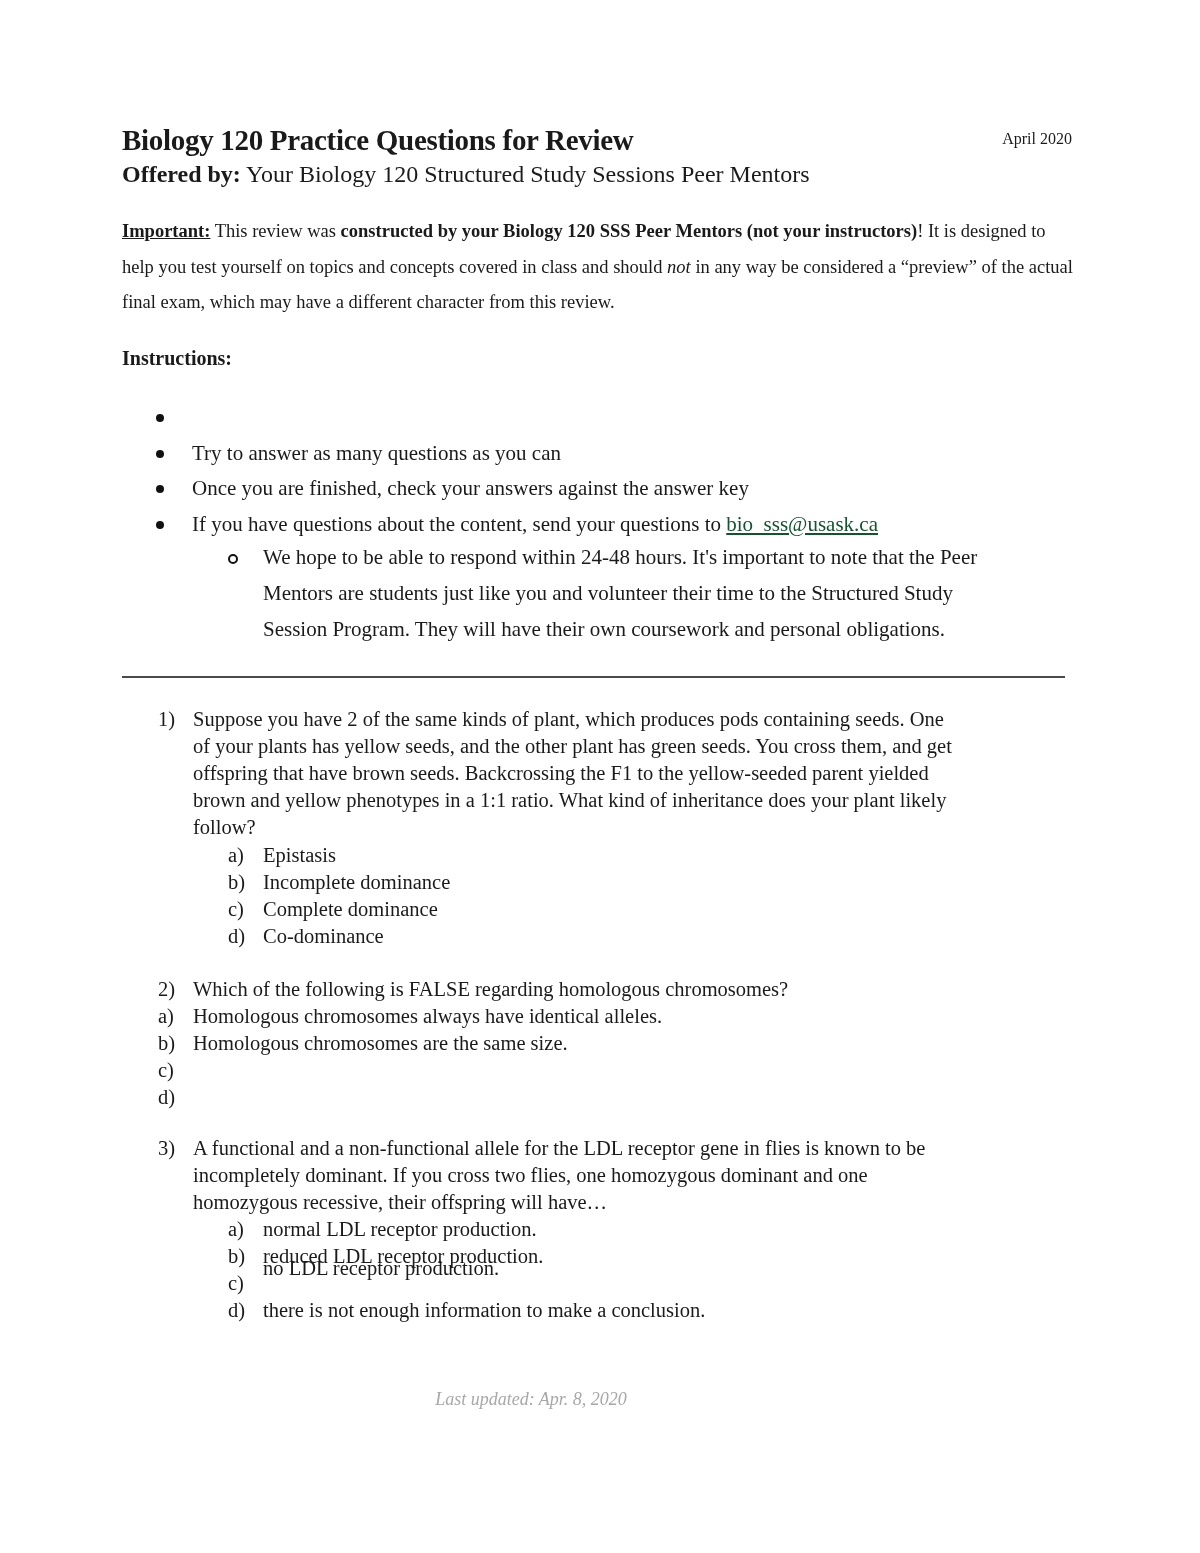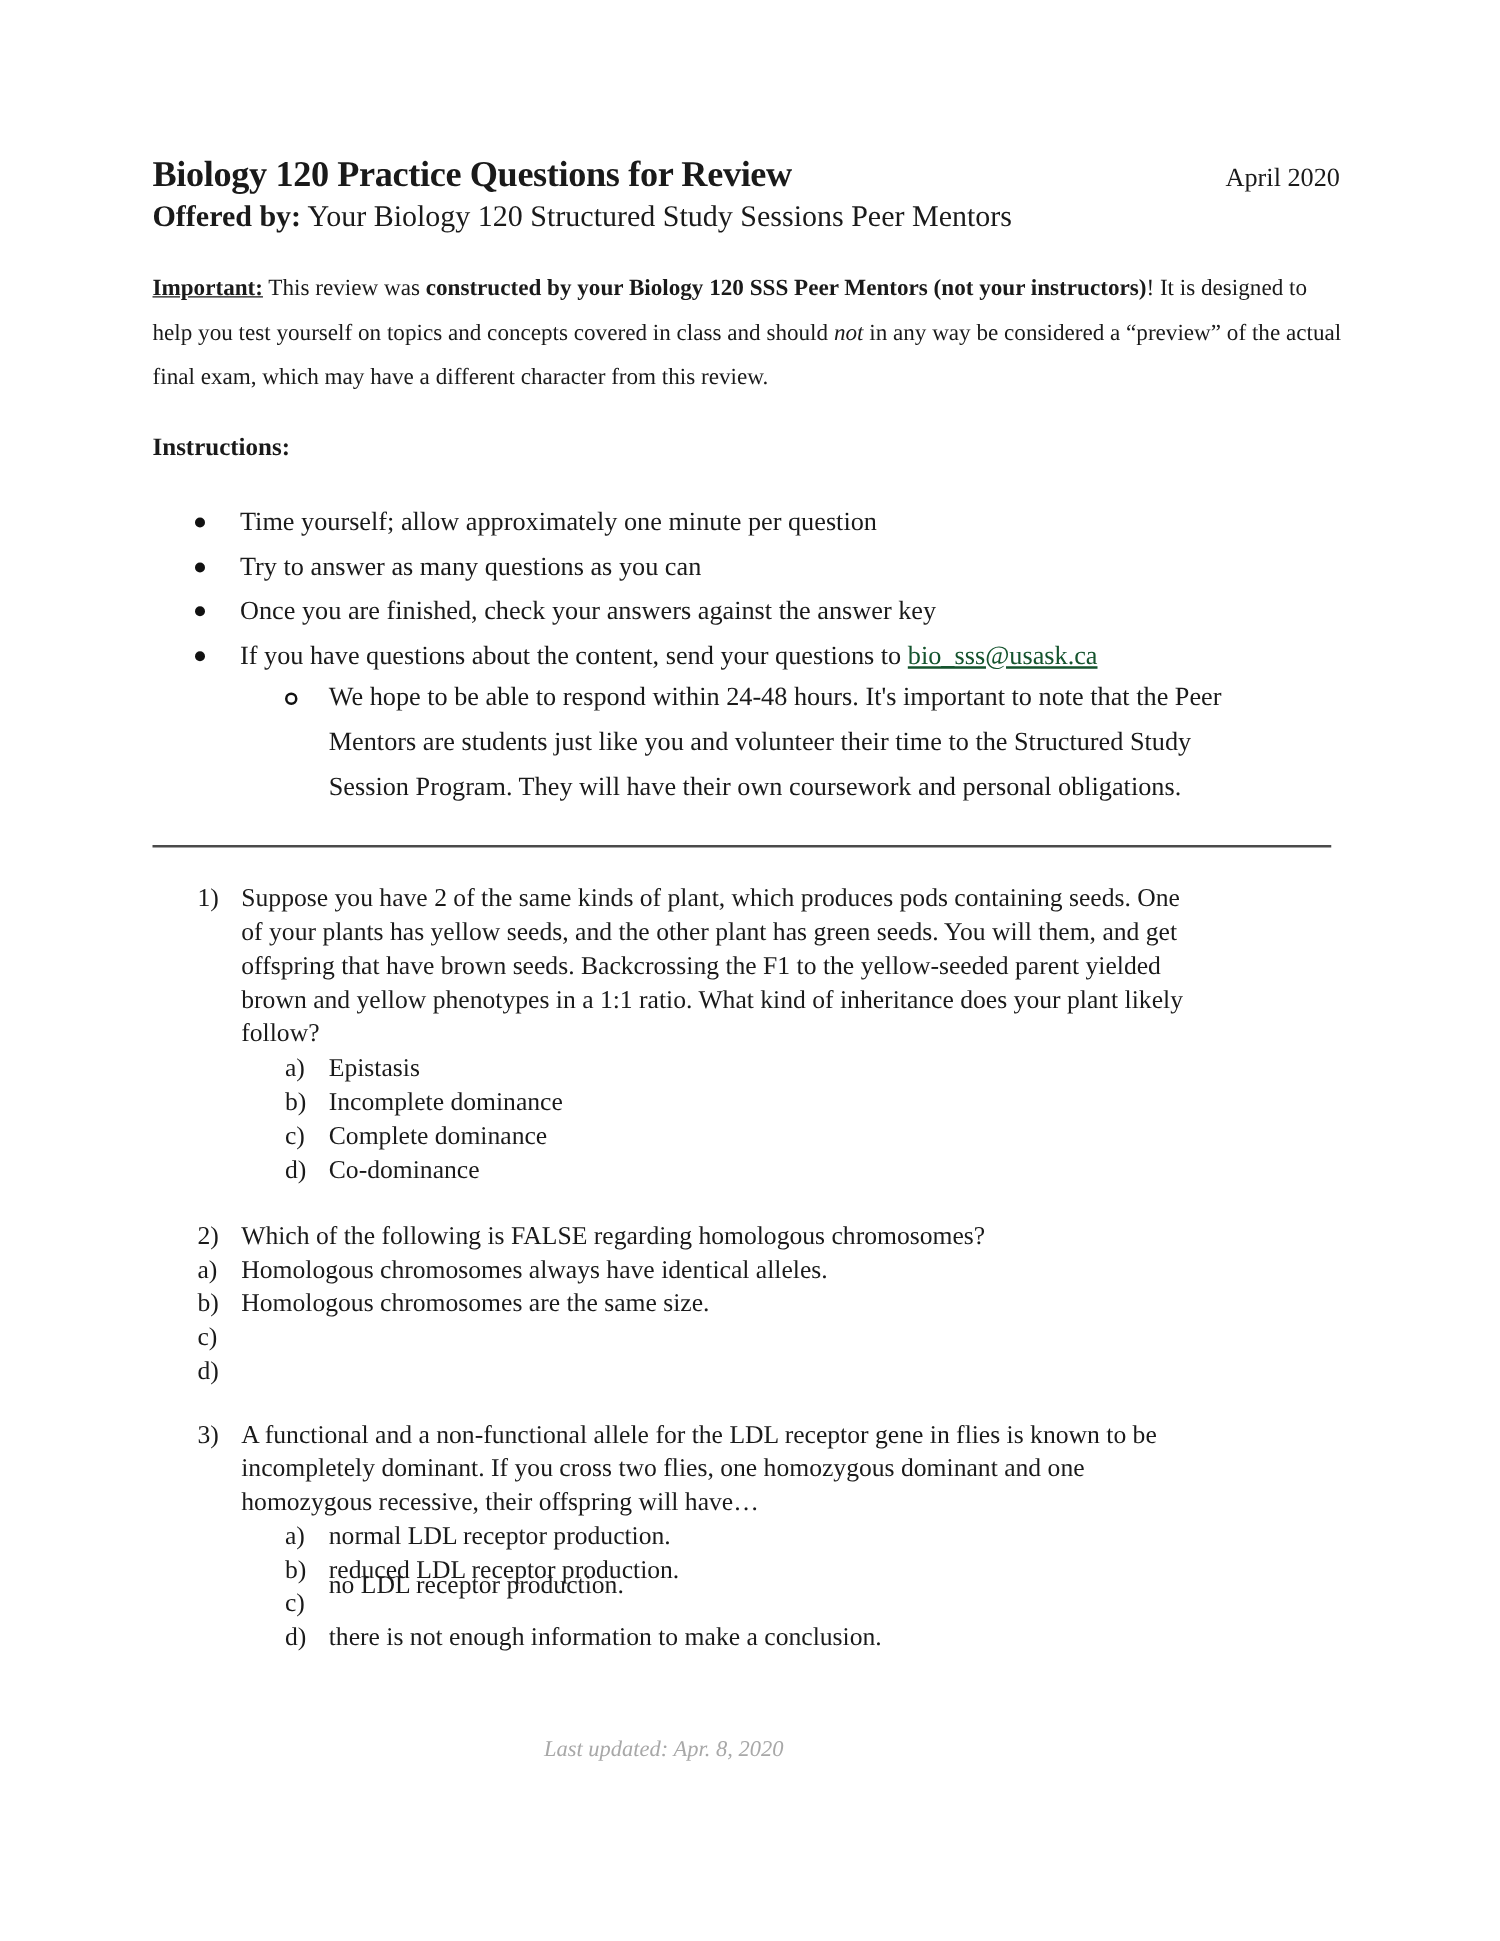--- a/index.html
+++ b/index.html
@@ -5,21 +5,21 @@
     html, body { margin: 0; padding: 0; background: #ffffff; }
     body {
       width: 1200px; height: 1553px; position: relative; overflow: hidden;
       font-family: "Liberation Serif", "DejaVu Serif", serif;
       color: #1a1a1a;
     }
     .page { position: absolute; left: 0; top: 0; width: 1200px; height: 1553px; }
     .abs { position: absolute; white-space: nowrap; }
 
     .title { left: 122px; top: 124px; font-size: 29px; font-weight: bold; letter-spacing: -0.3px; }
-    .date { right: 128px; top: 130px; font-size: 21px; }
+    .date { right: 128px; top: 130px; font-size: 16px; }
     .offered { left: 122px; top: 161px; font-size: 24px; }
     .offered b { font-weight: bold; }
 
     .important { left: 122px; top: 214px; width: 960px; font-size: 18.5px; line-height: 35.5px; white-space: normal; }
     .important .lbl { font-weight: bold; text-decoration: underline; }
     .important .bold { font-weight: bold; }
     .important .ital { font-style: italic; }
 
     .instr-h { left: 122px; top: 347px; font-size: 20px; font-weight: bold; }
 
@@ -47,39 +47,39 @@
 
   <div class="abs title">Biology 120 Practice Questions for Review</div>
   <div class="abs date">April 2020</div>
   <div class="abs offered"><b>Offered by:</b><span> Your Biology 120 Structured Study Sessions Peer Mentors</span></div>
 
   <div class="abs important"><span class="lbl">Important:</span><span> This review was </span><span class="bold">constructed by your Biology 120 SSS Peer Mentors (not your instructors)</span><span>! It is designed to help you test yourself on topics and concepts covered in class and should </span><span class="ital">not</span><span> in any way be considered a “preview” of the actual final exam, which may have a different character from this review.</span></div>
 
   <div class="abs instr-h">Instructions:</div>
 
   <div class="abs bullets">
-    <div class="bullet"><span class="dot"></span><span>Time yourself; allow approximately one minute per question</span></div>
+    <div class="bullet"><span class="dot"></span></div>
     <div class="bullet"><span class="dot"></span><span>Try to answer as many questions as you can</span></div>
     <div class="bullet"><span class="dot"></span><span>Once you are finished, check your answers against the answer key</span></div>
     <div class="bullet"><span class="dot"></span><span>If you have questions about the content, send your questions to </span><a class="link">bio_sss@usask.ca</a></div>
   </div>
 
   <div class="abs sub">
     <span class="circle"></span>
     <span class="line" style="top:0px">We hope to be able to respond within 24-48 hours.  It's important to note that the Peer</span>
     <span class="line" style="top:36px">Mentors are students just like you and volunteer their time to the Structured Study</span>
     <span class="line" style="top:72px">Session Program.  They will have their own coursework and personal obligations.</span>
   </div>
 
   <div class="abs hr"></div>
 
   <div class="abs q" style="left:0;top:706px;width:1200px;height:250px;">
     <span class="qnum" style="left:158px;top:0px">1)</span>
     <span class="qtext" style="left:193px;top:0px">Suppose you have 2 of the same kinds of plant, which produces pods containing seeds. One</span>
-    <span class="qtext" style="left:193px;top:27px">of your plants has yellow seeds, and the other plant has green seeds. You will them, and get</span>
+    <span class="qtext" style="left:193px;top:27px">of your plants has yellow seeds, and the other plant has green seeds. You cross them, and get</span>
     <span class="qtext" style="left:193px;top:54px">offspring that have brown seeds. Backcrossing the F1 to the yellow-seeded parent yielded</span>
     <span class="qtext" style="left:193px;top:81px">brown and yellow phenotypes in a 1:1 ratio. What kind of inheritance does your plant likely</span>
     <span class="qtext" style="left:193px;top:108px">follow?</span>
 
     <span class="qnum" style="left:228px;top:136px">a)</span>
     <span class="qtext" style="left:263px;top:136px">Epistasis</span>
     <span class="qnum" style="left:228px;top:163px">b)</span>
     <span class="qtext" style="left:263px;top:163px">Incomplete dominance</span>
     <span class="qnum" style="left:228px;top:190px">c)</span>
     <span class="qtext" style="left:263px;top:190px">Complete dominance</span>

